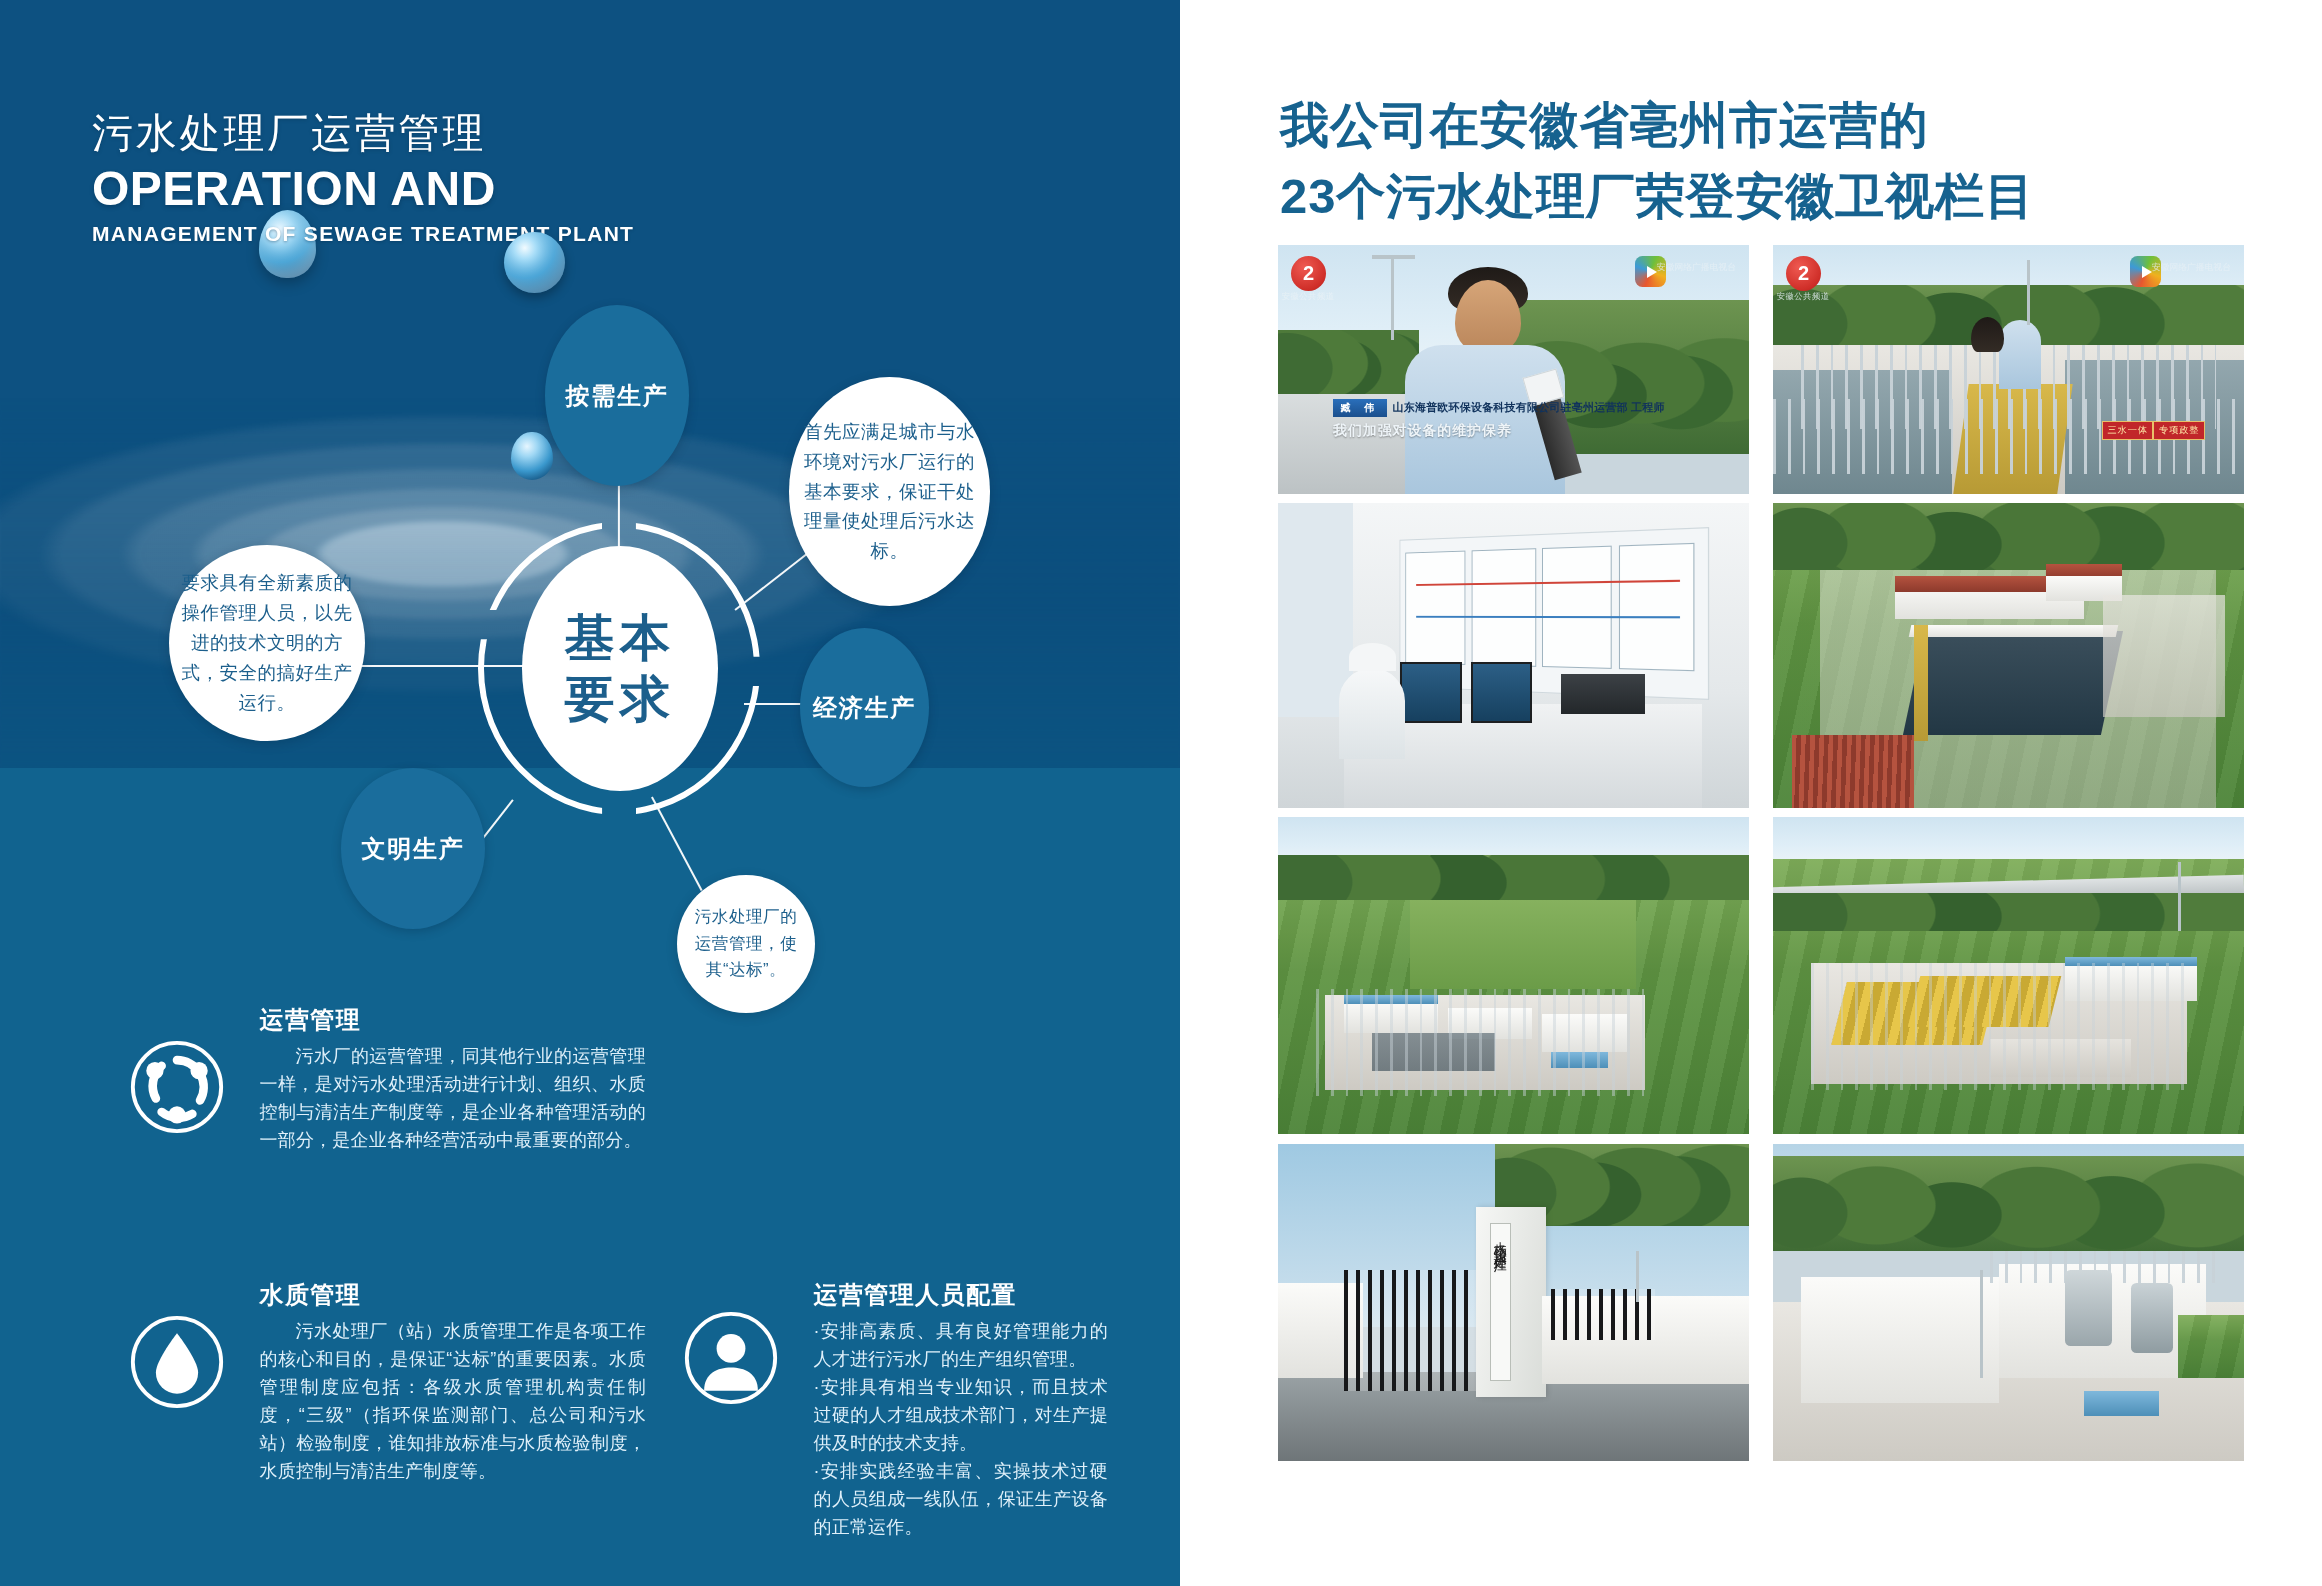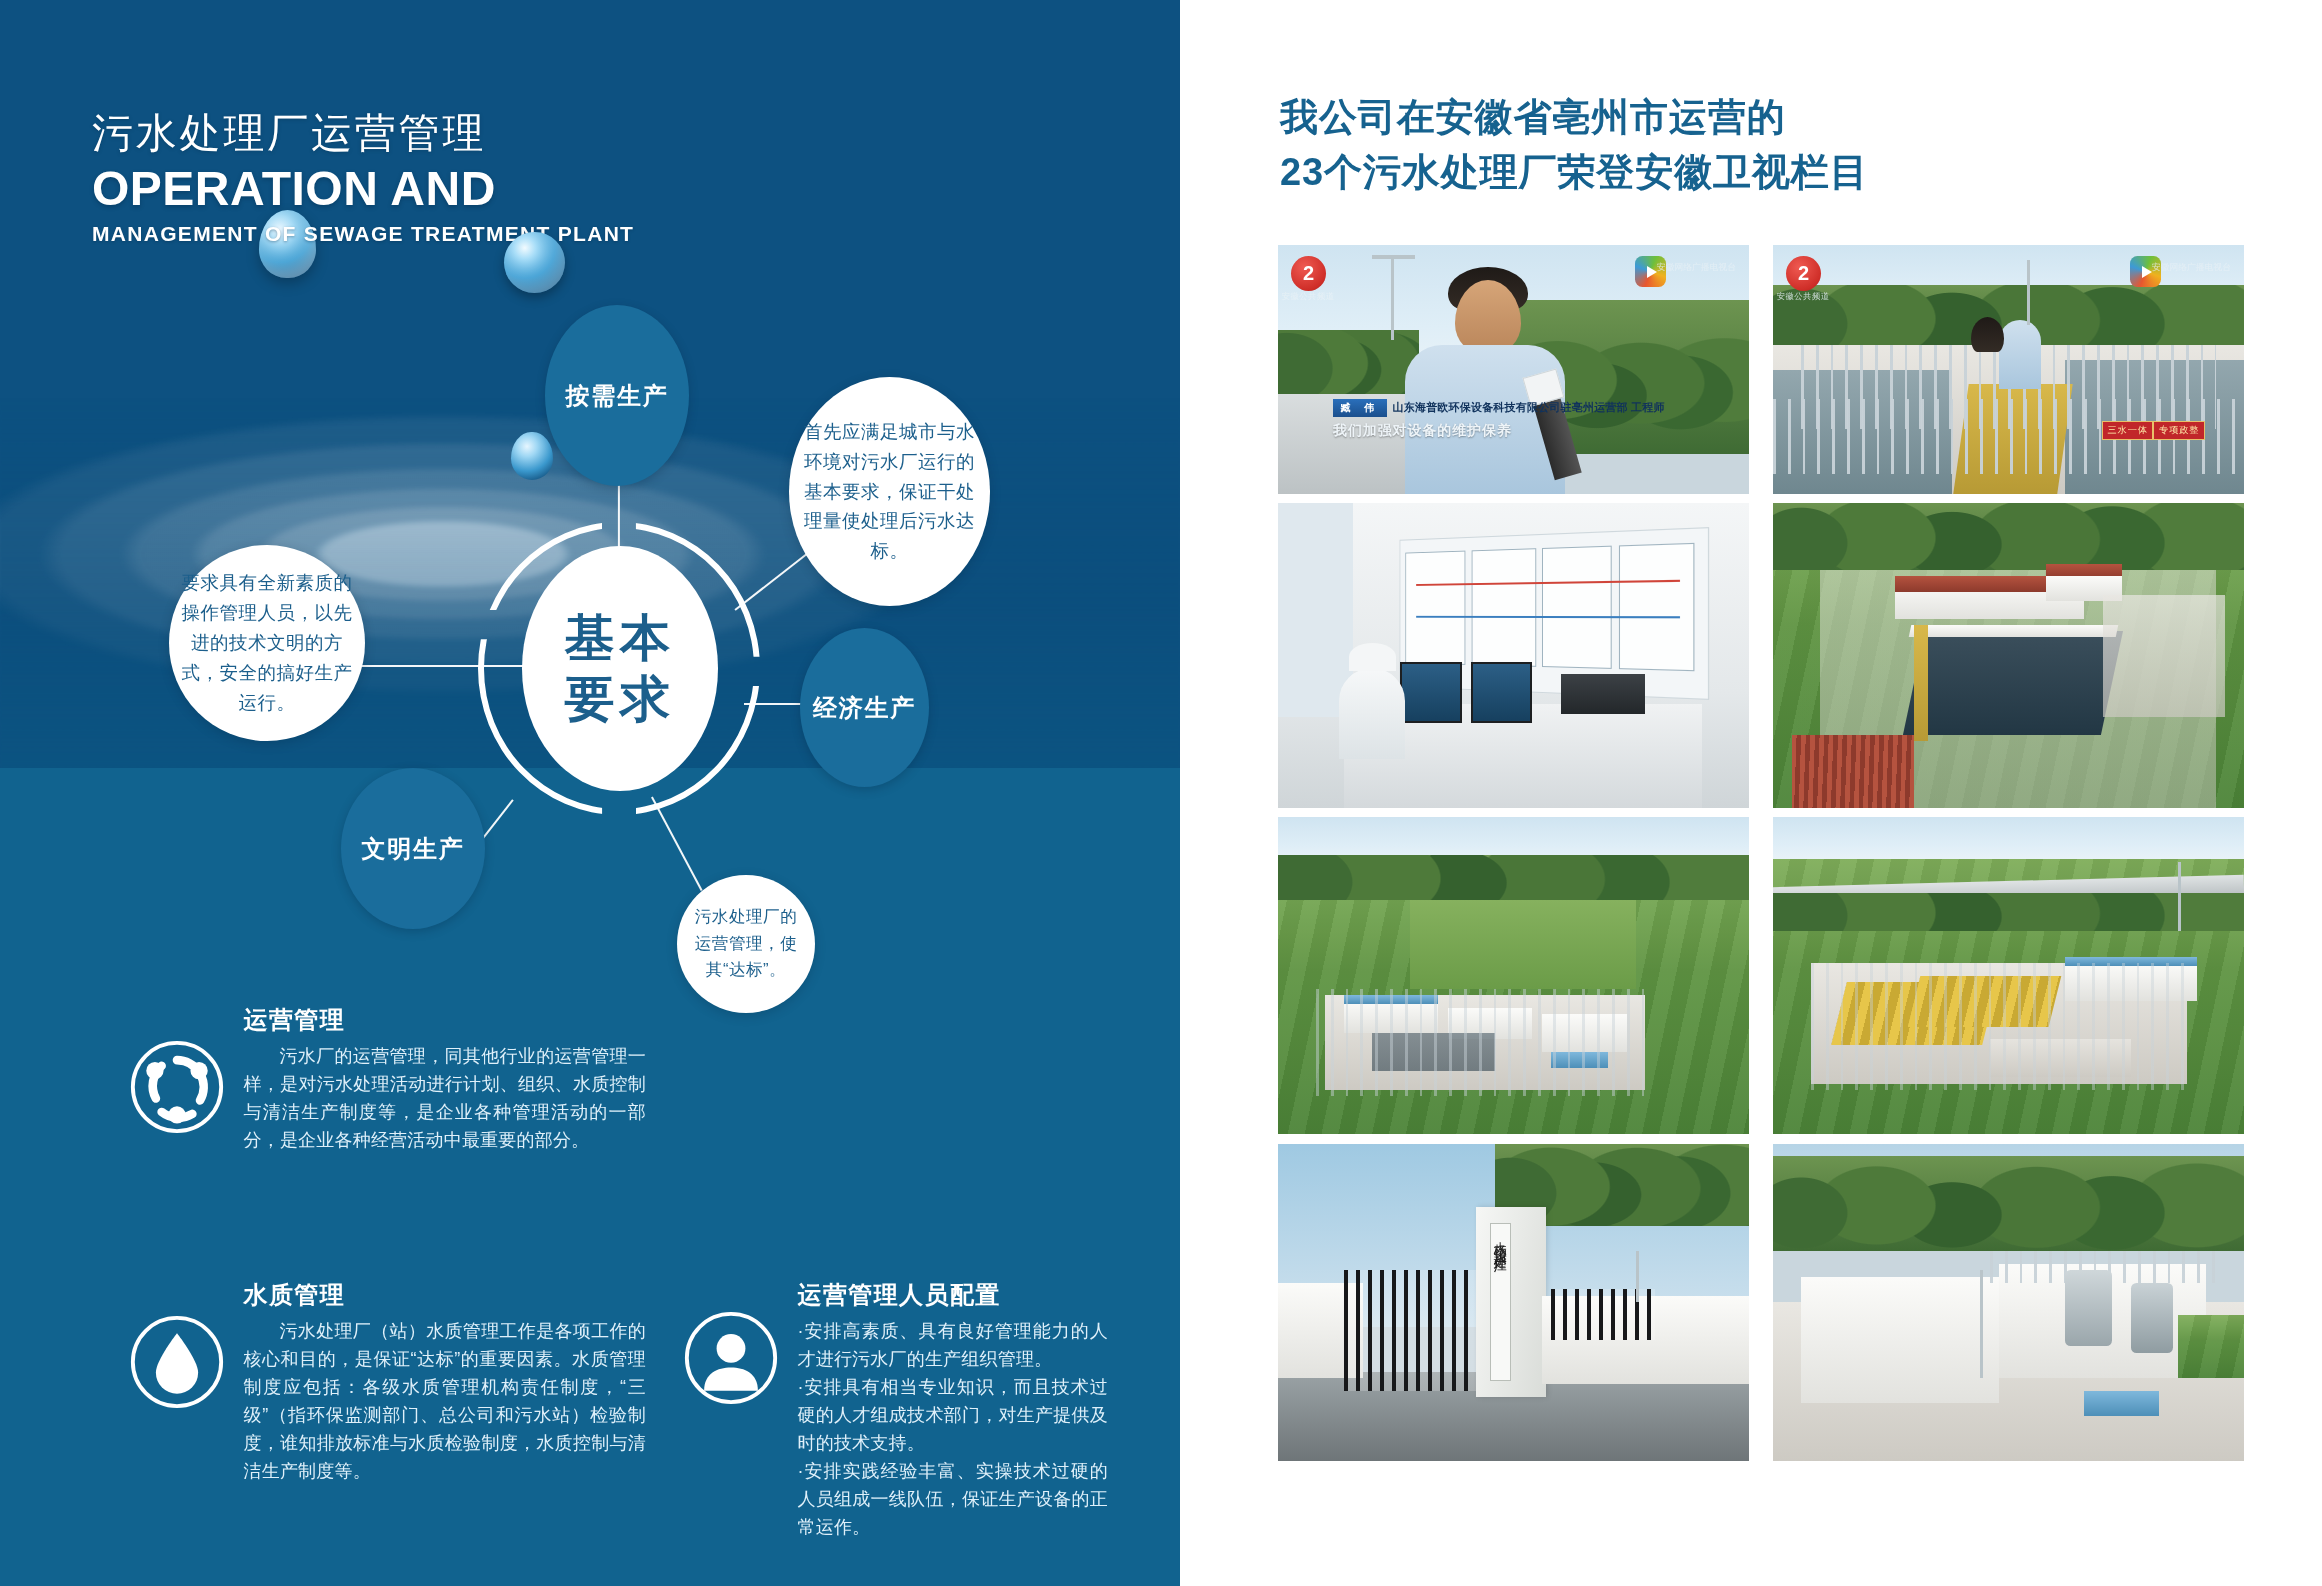--- a/index.html
+++ b/index.html
@@ -82,33 +82,33 @@
   .n-ondemand  { left:545px; top:305px; width:144px; height:181px; }
   .n-economic  { left:800px; top:628px; width:129px; height:159px; }
   .n-civil     { left:341px; top:768px; width:144px; height:161px; }
   .n-bub-top   { left:789px; top:377px; width:201px; height:229px; padding:0 13px; }
   .n-bub-left  { left:169px; top:545px; width:196px; height:196px; padding:0 11px; }
   .n-bub-bot   { left:677px; top:875px; width:138px; height:138px; padding:0 9.2px; font-size:16.6px; }
 
   
   .info { position:absolute; display:flex; gap:18.5px; }
   .info-icon { flex:0 0 auto; width:96px; height:96px; margin-top:35px; }
-  .info-body { flex:1 1 auto; }
+  .info-body { flex:1 1 auto;margin-left:16px; }
   .info-h { color:#ffffff; font-size:24px; font-weight:bold; letter-spacing:1.4px; margin-bottom:5.5px; }
   .info-p { color:#dff0fa; font-size:18px; line-height:1.56; letter-spacing:0.2px; text-align:justify; }
   .info-p.ind { text-indent:2em; }
 
   #blk-ops { left:129px; top:1004px; width:517px; }
   #blk-wq  { left:129px; top:1279px; width:517px; }
   #blk-staff { left:683px; top:1279px; width:425px; }
   #blk-staff .info-icon { margin-top:31px; }
 
   
   .right-page { position:absolute; left:1191px; top:0; width:1132px; height:1587px; background:#fff; }
-  .rp-title { position:absolute; left:89px; top:90px; color:#16628f; font-size:38px; font-weight:bold;
+  .rp-title { position:absolute; left:89px; top:90px; color:#16628f; font-size:49px; font-weight:bold;
      line-height:1.45; letter-spacing:0.9px; }
 
   .grid { position:absolute; left:87px; top:245px; width:965px;
      display:grid; grid-template-columns:471px 471px; gap:9.2px 24px; }
   .cell { position:relative; overflow:hidden; background:#c9d6dd; }
   .h-sm { height:249px; }
   .h-md { height:305px; }
   .h-lg { height:317px; }
 
   

